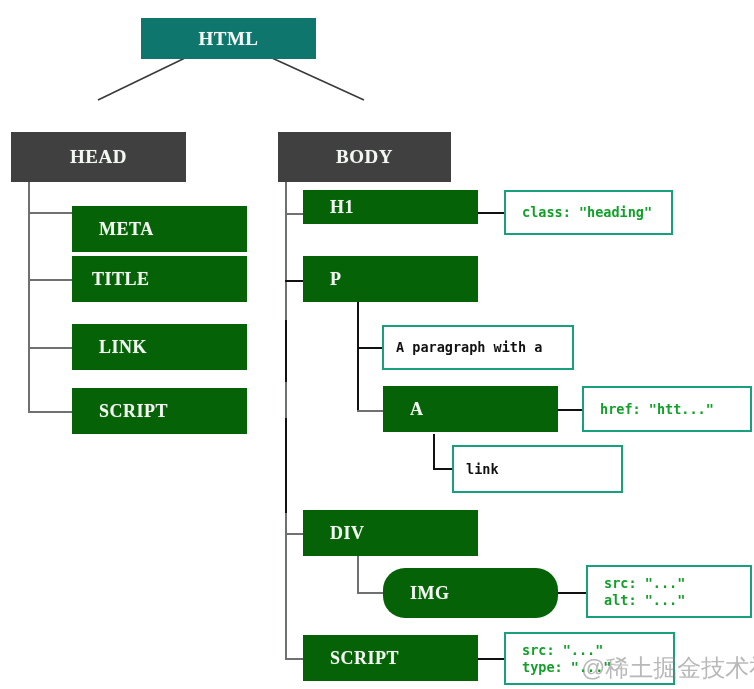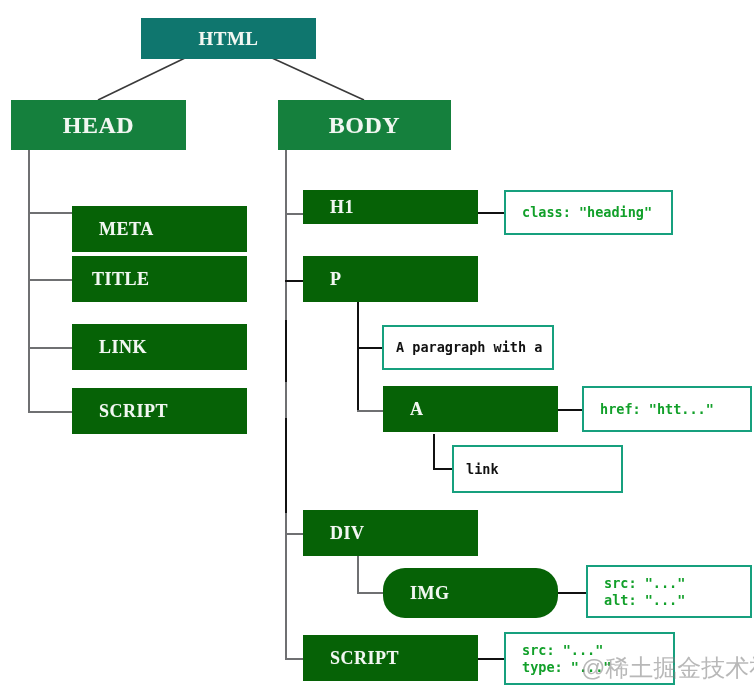--- a/index.html
+++ b/index.html
@@ -30,23 +30,24 @@
     letter-spacing: 0.5px;
     text-shadow: 0 0 1px rgba(255,255,255,0.35);
     z-index: 5;
   }
   .node.root {
     background: #0f766e;
     justify-content: center;
     font-size: 19px;
   }
   .node.section {
-    background: #15803d;
+    background: #404040;
     justify-content: center;
-    font-size: 24px;
+    font-size: 19px;
+    margin-top: 32px;
   }
   .node.element {
     background: #066206;
     justify-content: flex-start;
     padding-left: 27px;
     font-size: 18px;
   }
 
   
   .leafbox {
@@ -162,21 +163,21 @@
   <div class="node element" style="left:303px; top:635px; width:175px; height:46px;">SCRIPT</div>
 
   <div class="node element" style="left:383px; top:386px; width:175px; height:46px;">A</div>
 
   <div class="node element" style="left:383px; top:568px; width:175px; height:50px;border-radius:22px;">IMG</div>
 
   <div class="leafbox attr" style="left:504px; top:190px; width:169px; height:45px;">
     <span>class: "heading"</span>
   </div>
 
-  <div class="leafbox textnode" style="left:382px; top:325px; width:172px; height:45px;">
+  <div class="leafbox textnode" style="left:382px; top:325px; width:192px; height:45px;">
     <span>A paragraph with a</span>
   </div>
 
   <div class="leafbox attr" style="left:582px; top:386px; width:170px; height:46px;">
     <span>href: "htt..."</span>
   </div>
 
   <div class="leafbox textnode" style="left:452px; top:445px; width:171px; height:48px;">
     <span>link</span>
   </div>

